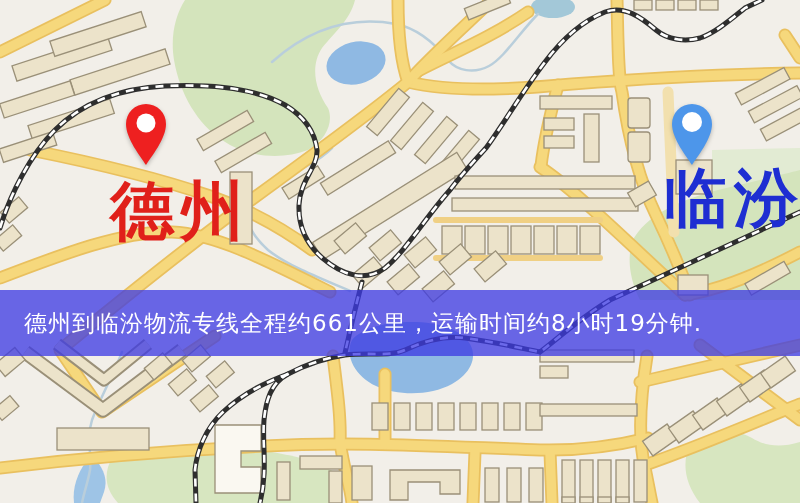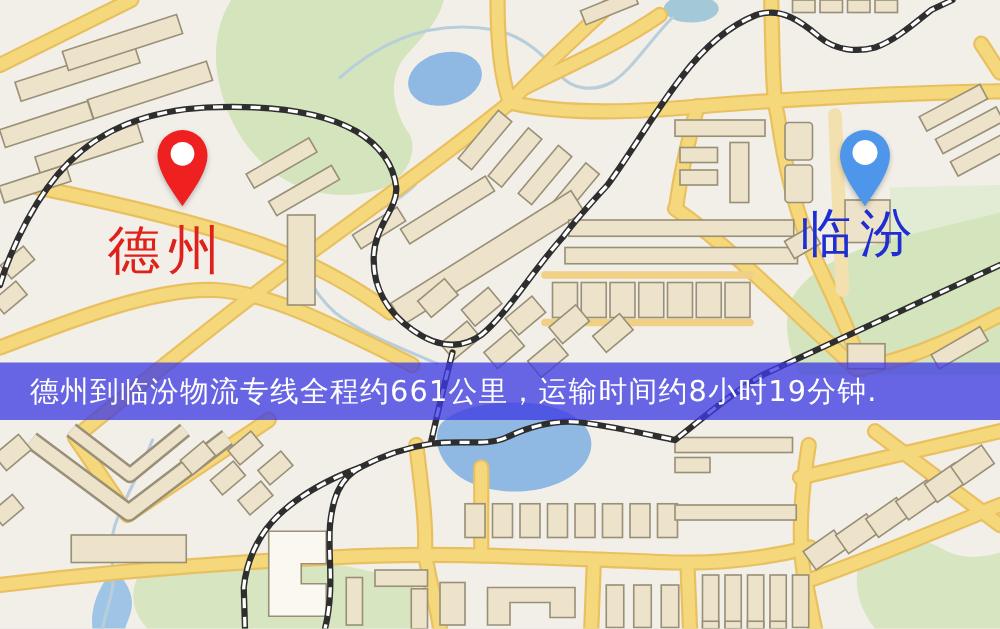--- a/index.html
+++ b/index.html
@@ -7,27 +7,27 @@
     position:relative;width:800px;height:503px;overflow:hidden;
     font-family:"DejaVu Sans","Liberation Sans",sans-serif;
     background:#f2efe9;
   }
   .map-svg{position:absolute;left:0;top:0;display:block;}
   .pin{position:absolute;width:50px;height:66px;}
   .pin svg{display:block;filter:drop-shadow(0 2px 2px rgba(0,0,0,0.25));}
   .pin-origin{left:121px;top:101px;}
   .pin-destination{left:667px;top:101px;}
   .city-label{
-    position:absolute;font-size:42px;font-weight:normal;letter-spacing:6px;
-    line-height:1;white-space:nowrap;user-select:none;
+    position:absolute;font-size:64px;font-weight:bold;letter-spacing:6px;
+    line-height:1;white-space:nowrap;user-select:none;margin-left:24px;
   }
   .label-origin{left:86px;top:179px;color:#e0201a;}
   .label-destination{left:640px;top:166px;color:#1e2ed2;}
   .banner{
-    position:absolute;left:0;top:290px;width:800px;height:46px;
+    position:absolute;left:0;top:290px;width:800px;height:66px;
     background:rgba(60,58,227,0.76);
     display:flex;align-items:center;box-sizing:border-box;padding:0 24px;
   }
   .banner-text{color:#ffffff;font-size:23px;letter-spacing:1px;white-space:nowrap;}
 </style>
 </head>
 <body>
 
 <div class="stage">
 

